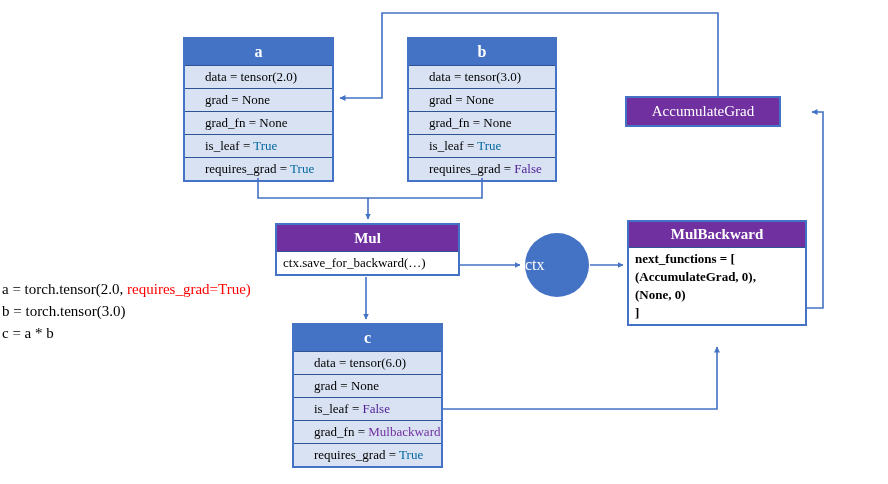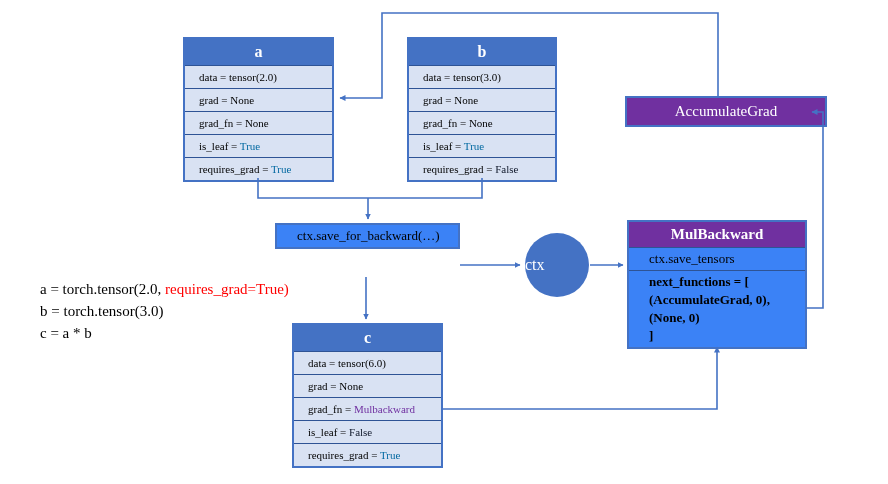--- a/index.html
+++ b/index.html
@@ -8,35 +8,35 @@
     font-family:"Liberation Serif","DejaVu Serif",serif;color:#000;
     overflow:hidden;
   }
   
   .ttable{position:absolute;border:2px solid #4472C4;background:#D9E2F3;box-sizing:border-box;}
   .ttable .hdr{
     background:#4472C4;color:#ffffff;font-weight:bold;font-size:16px;
     height:26px;line-height:26px;text-align:center;border-bottom:1px solid #2E5395;
   }
   .trow{
-    height:22px;line-height:22px;padding-left:14px;font-size:11px;
+    height:22px;line-height:22px;padding-left:20px;font-size:13px;
     border-bottom:1px solid #2E5395;background:#D9E2F3;white-space:nowrap;
   }
   .trow:last-child{border-bottom:none;}
   .green{color:#0369a1;}
-  .red{color:#0f172a;}
+  .red{color:#4c1d95;}
   .purple{color:#7030A0;}
   
   .fbox{position:absolute;border:2px solid #4472C4;background:#D9E2F3;box-sizing:border-box;}
   .fbox .phdr{
     background:#7030A0;color:#fff;font-weight:bold;font-size:15px;
     text-align:center;border-bottom:1px solid #2E5395;
   }
   .fbox .frow{
-    font-size:13px;padding-left:20px;background:#3b82f6;border-bottom:1px solid #2E5395;
+    font-size:13px;padding-left:6px;background:#ffffff;border-bottom:1px solid #2E5395;
   }
   .fbox .frow:last-child{border-bottom:none;}
   .multiline{white-space:pre-line;line-height:18px;padding:2px 6px;font-weight:bold;}
   
   .pbox{
     position:absolute;background:#7030A0;border:2px solid #4472C4;box-sizing:border-box;
     color:#fff;text-align:center;font-size:15px;
   }
   
   .circle{
@@ -46,21 +46,21 @@
   
   .code{position:absolute;font-size:15px;line-height:22px;white-space:nowrap;}
   .code .redpart{color:#FF0000;}
   svg.wires{position:absolute;left:0;top:0;pointer-events:none;z-index:5;}
 </style>
 </head>
 <body>
 
 <div id="canvas">
 
-  <div class="code" style="left:2px;top:278px;margin-left:38px;">
+  <div class="code" style="left:2px;top:278px;">
     <div><span>a = torch.tensor(2.0, </span><span class="redpart">requires_grad=True)</span></div>
     <div>b = torch.tensor(3.0)</div>
     <div>c = a * b</div>
   </div>
 
   <div class="ttable" style="left:183px;top:37px;width:151px;">
     <div class="hdr">a</div>
     <div class="trow"><span>data = tensor(2.0)</span><span class=""></span></div>
     <div class="trow"><span>grad = None</span><span class=""></span></div>
     <div class="trow"><span>grad_fn = None</span><span class=""></span></div>
@@ -74,43 +74,43 @@
     <div class="trow"><span>grad = None</span><span class=""></span></div>
     <div class="trow"><span>grad_fn = None</span><span class=""></span></div>
     <div class="trow"><span>is_leaf = </span><span class="green">True</span></div>
     <div class="trow"><span>requires_grad = </span><span class="red">False</span></div>
   </div>
 
   <div class="ttable" style="left:292px;top:323px;width:151px;">
     <div class="hdr">c</div>
     <div class="trow"><span>data = tensor(6.0)</span><span class=""></span></div>
     <div class="trow"><span>grad = None</span><span class=""></span></div>
+    <div class="trow"><span>is_leaf = </span><span class="red">False</span></div>
     <div class="trow"><span>grad_fn = </span><span class="purple">Mulbackward</span></div>
-    <div class="trow"><span>is_leaf = </span><span class="red">False</span></div>
     <div class="trow"><span>requires_grad = </span><span class="green">True</span></div>
   </div>
 
   <div class="fbox" style="left:275px;top:223px;width:185px;">
+    <div class="phdr" style="height:26px;line-height:26px;">Mul</div>
     <div class="frow" style="height:22px;line-height:22px;">ctx.save_for_backward(…)</div>
   </div>
 
   <div class="circle" style="left:525px;top:233px;width:64px;height:64px;">
     <span>ctx</span>
   </div>
 
   <div class="fbox" style="left:627px;top:220px;width:180px;">
     <div class="phdr" style="height:25px;line-height:25px;">MulBackward</div>
-    <div class="frow" style="height:22px;line-height:22px;">ctx.save_tensors</div>
     <div class="frow multiline">next_functions = [
 (AccumulateGrad, 0),
 (None, 0)
 ]</div>
   </div>
 
-  <div class="pbox" style="left:625px;top:96px;width:202px;height:31px;line-height:27px;">
+  <div class="pbox" style="left:625px;top:96px;width:156px;height:31px;line-height:27px;">
     <span>AccumulateGrad</span>
   </div>
 
   <svg class="wires" width="888" height="484" viewBox="0 0 888 484">
     <defs>
       <marker id="arr" markerWidth="8" markerHeight="8" refX="5.5" refY="3" orient="auto" markerUnits="userSpaceOnUse">
         <path d="M0,0 L6,3 L0,6 z" fill="#4472C4"></path>
       </marker>
     </defs>
     <g stroke="#4472C4" stroke-width="1.6" fill="none">

